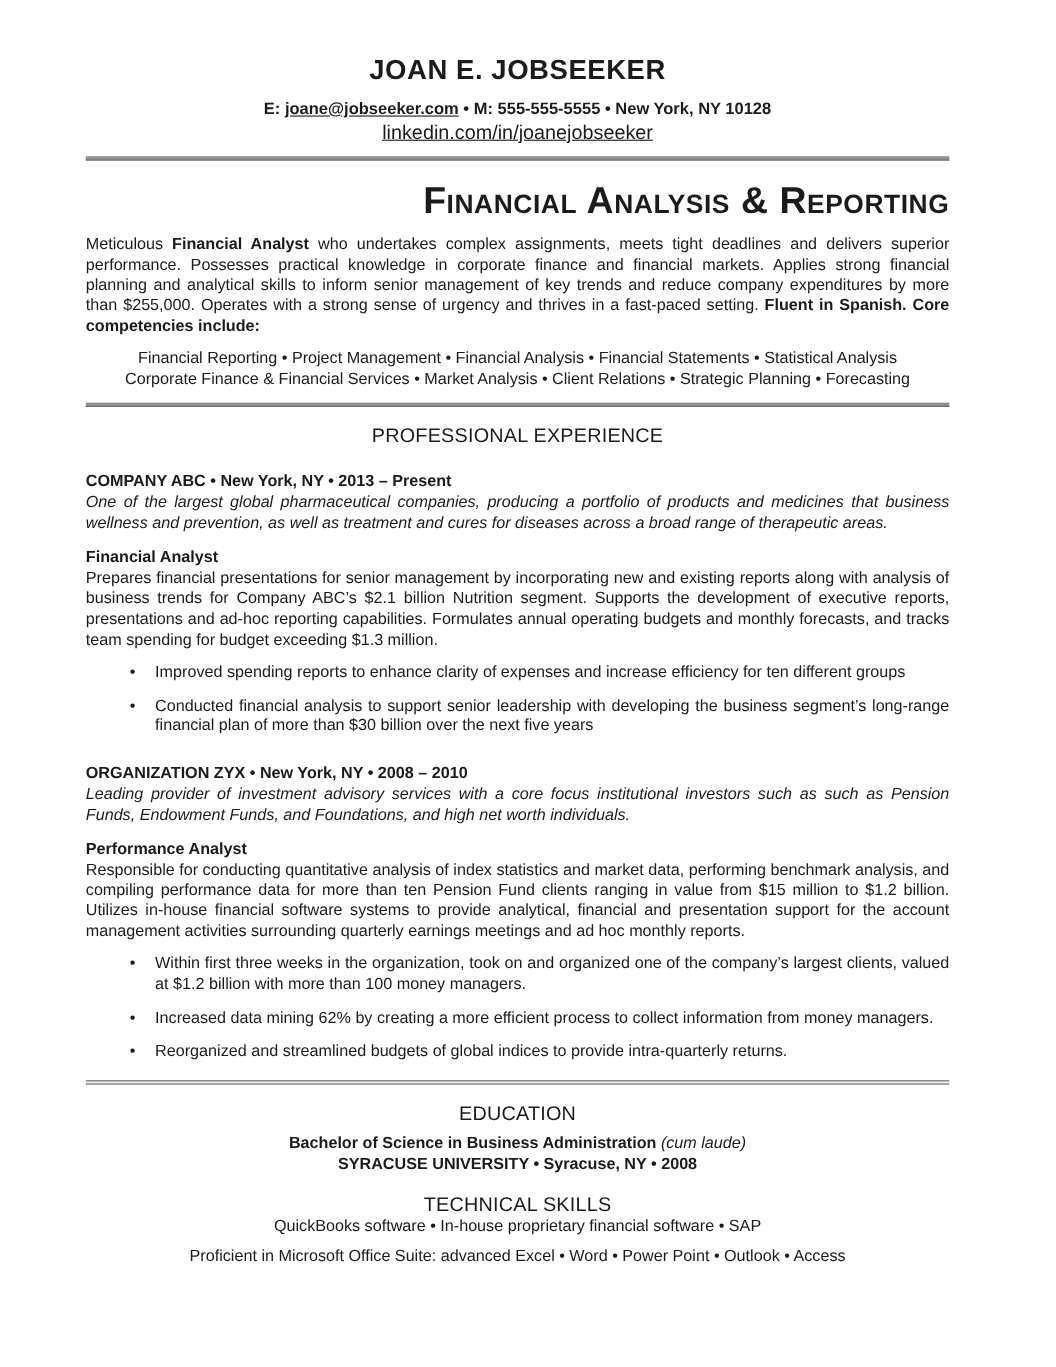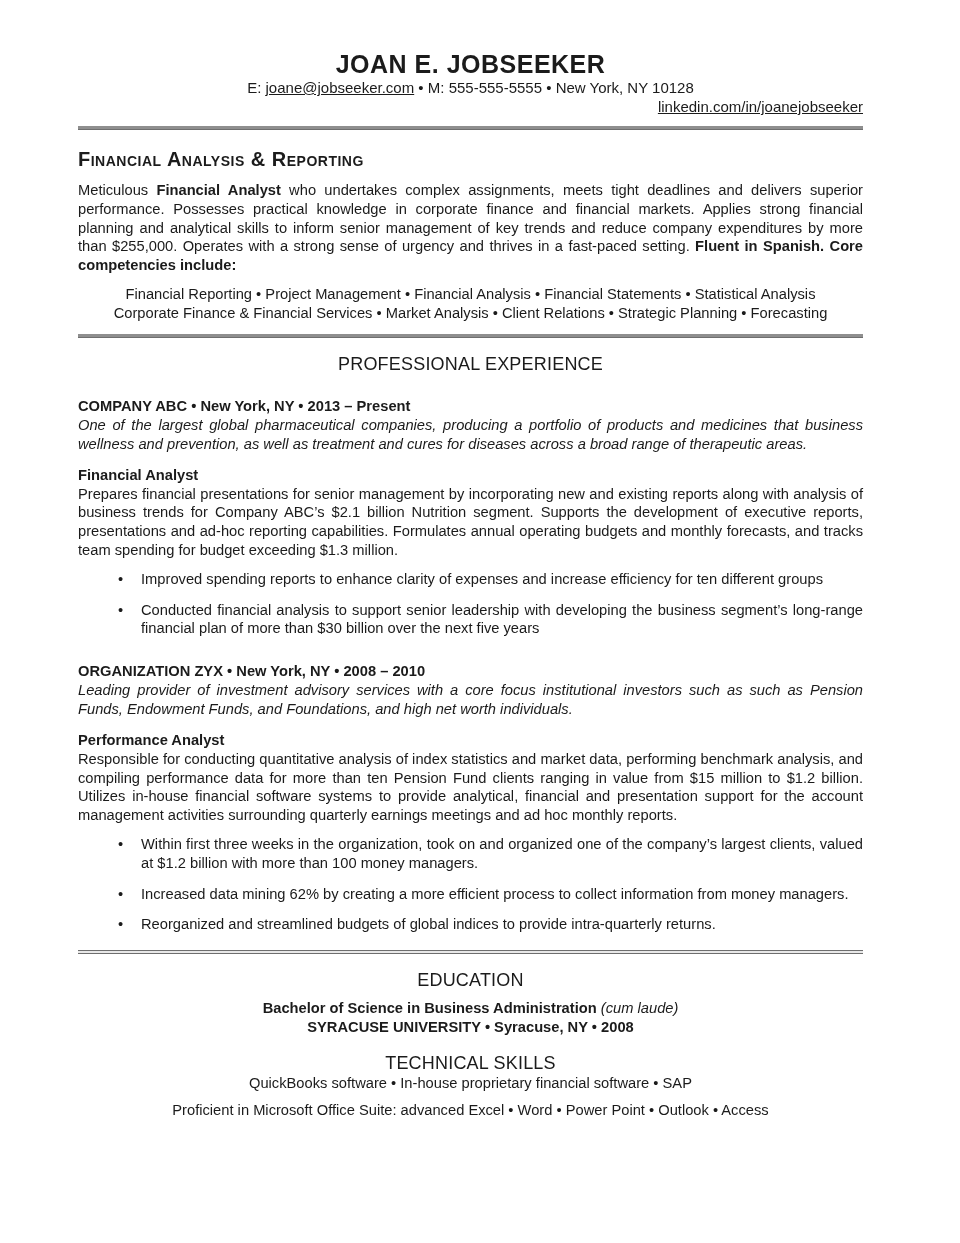--- a/index.html
+++ b/index.html
@@ -20,27 +20,27 @@
   }
 
   
   .hdr { text-align: center; }
   .hdr-name {
     font-size: 25px;
     font-weight: bold;
     letter-spacing: 0.5px;
   }
   .hdr-contact {
-    margin-top: 0;
+    margin-top: 12px;
     font-size: 15px;
+    font-weight: bold;
   }
   .hdr-linkedin {
     margin-top: 2px;
-    font-size: 15px;
-    text-align: right;
+    font-size: 18px;
   }
   a.plain-link {
     color: #1b1b1b;
     text-decoration: underline;
     cursor: pointer;
   }
 
   
   .rule-thick {
     border: none;
@@ -54,22 +54,22 @@
     height: 4px;
     border-top: 1px solid #6e6e6e;
     border-bottom: 1px solid #6e6e6e;
     background: #e8e8e8;
     margin-top: 16px;
   }
 
   
   .headline {
     margin-top: 18px;
-    text-align: left;
-    font-size: 20px;
+    text-align: right;
+    font-size: 34px;
     font-weight: bold;
     font-variant: small-caps;
     letter-spacing: 0.5px;
   }
   .body-text {
     font-size: 14.7px;
     line-height: 18.8px;
   }
   .summary-p {
     margin-top: 10px;

